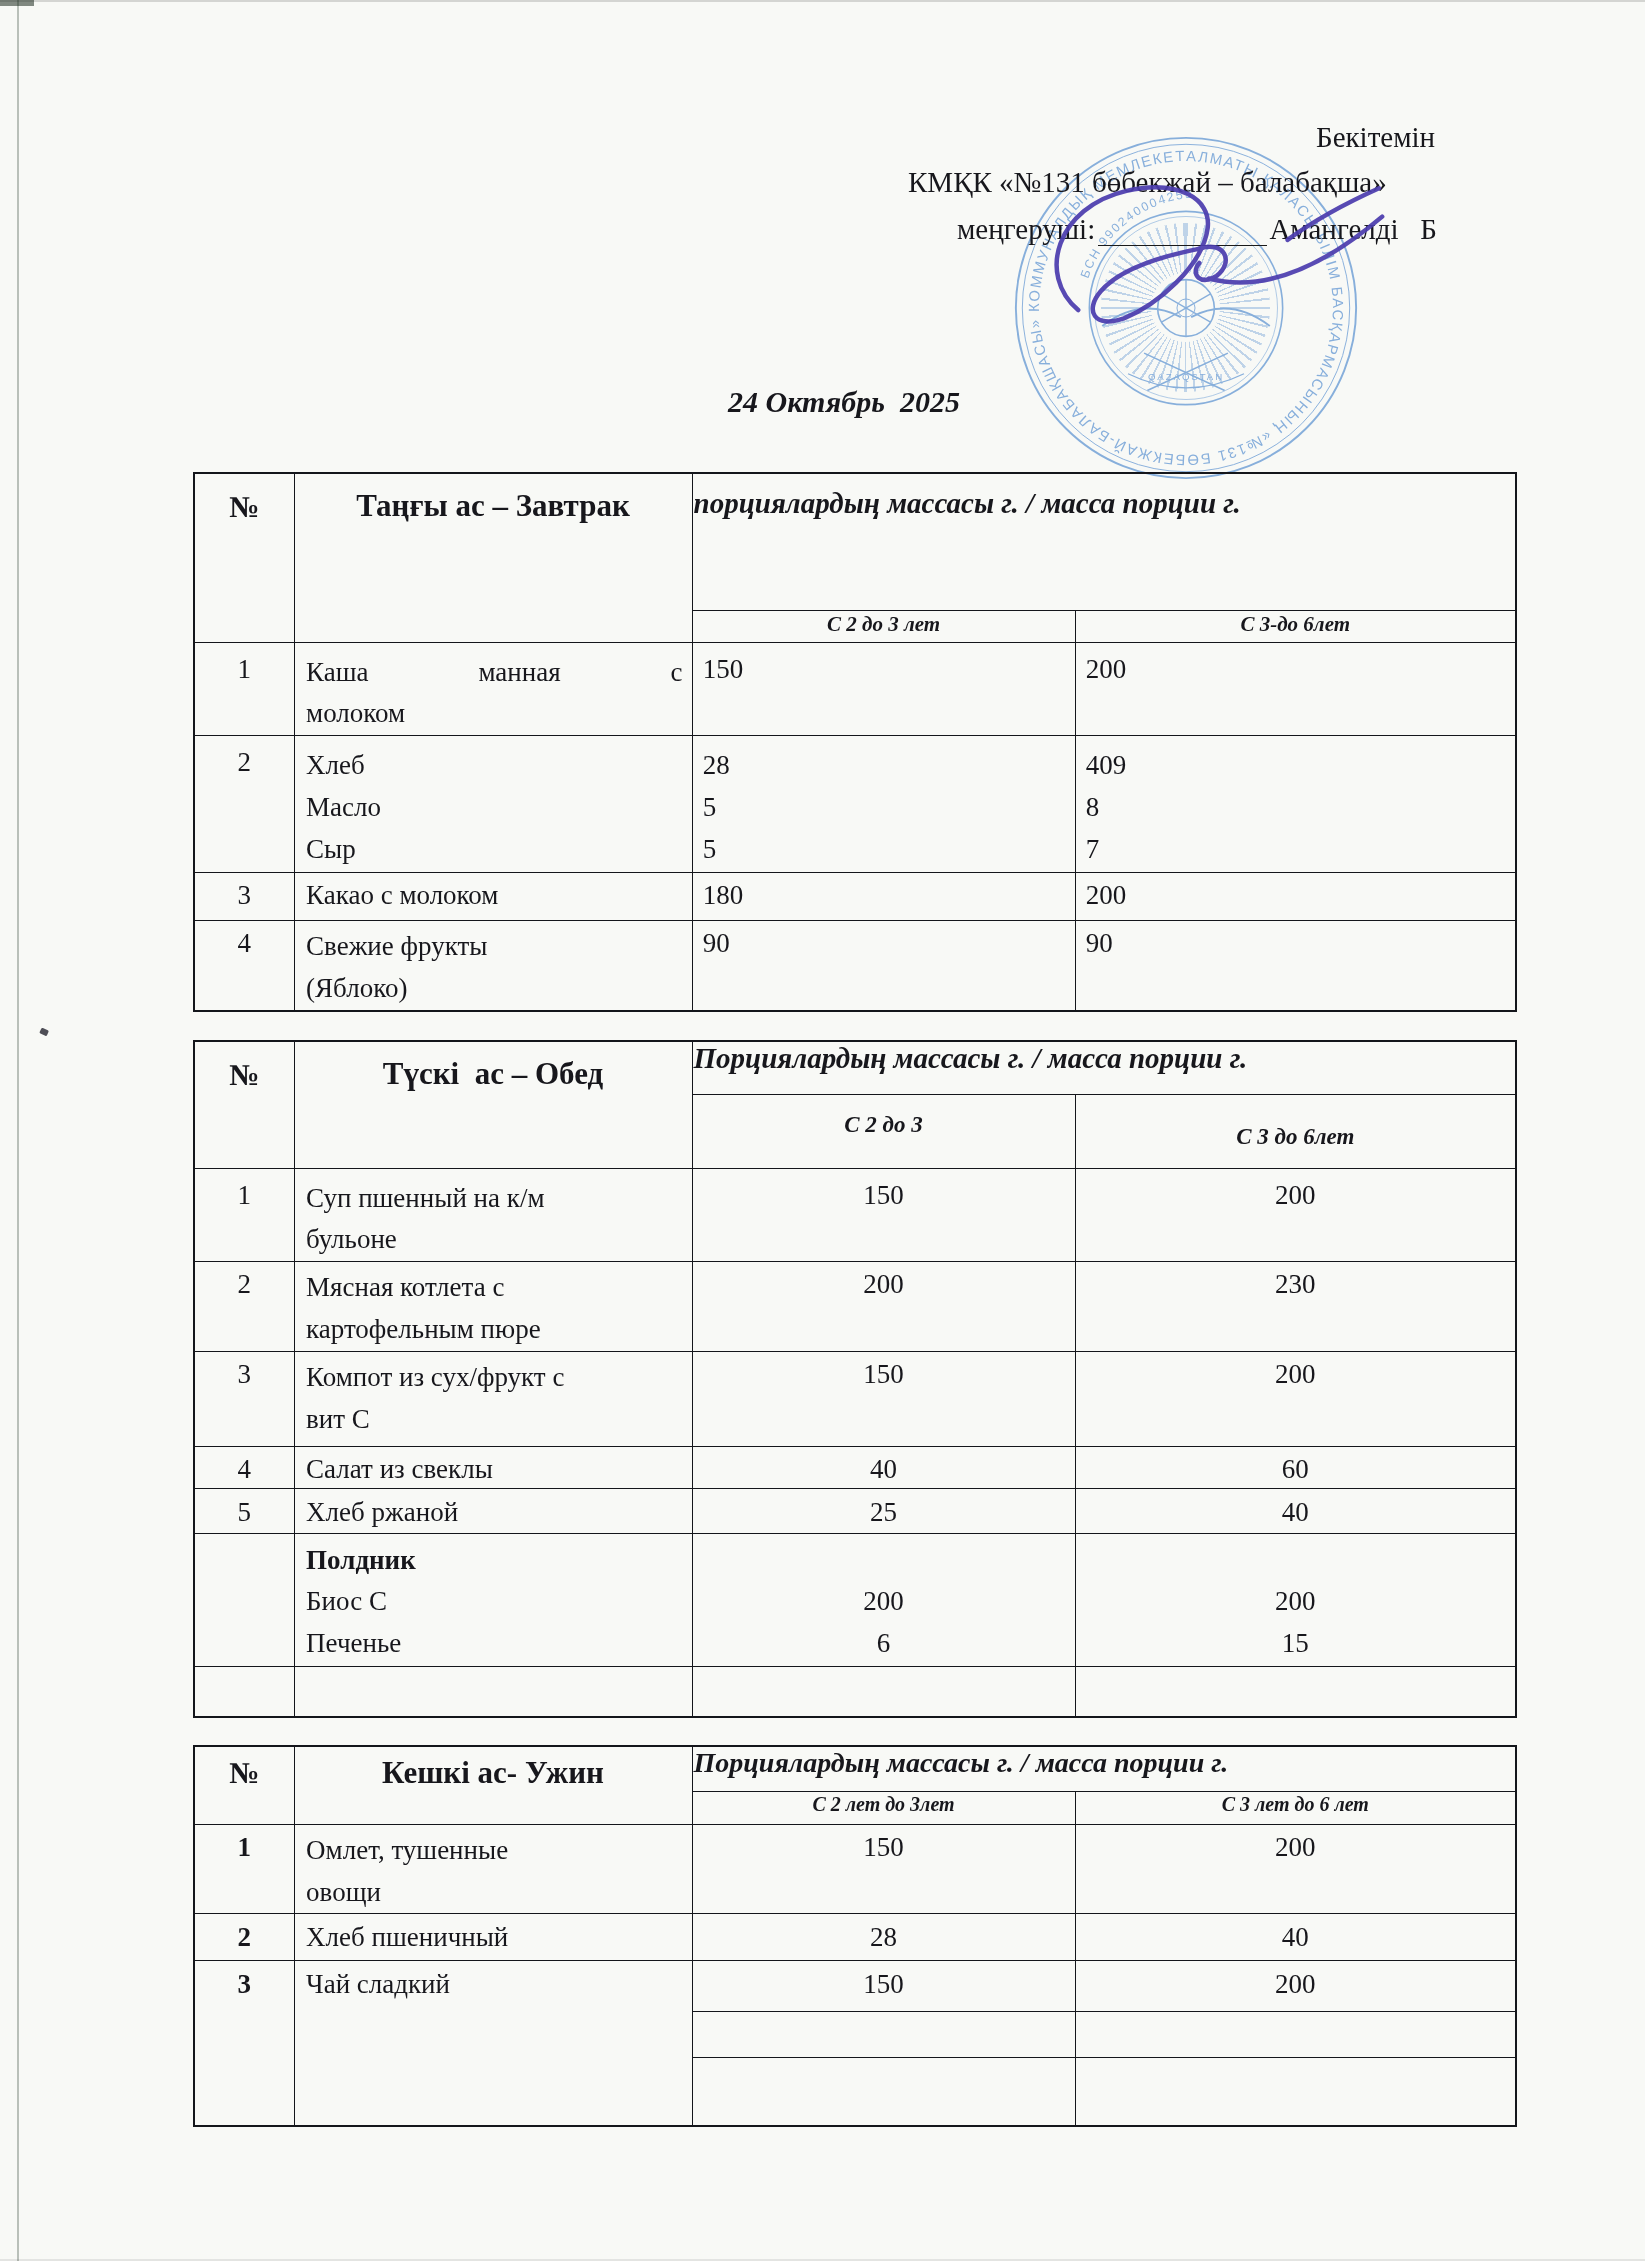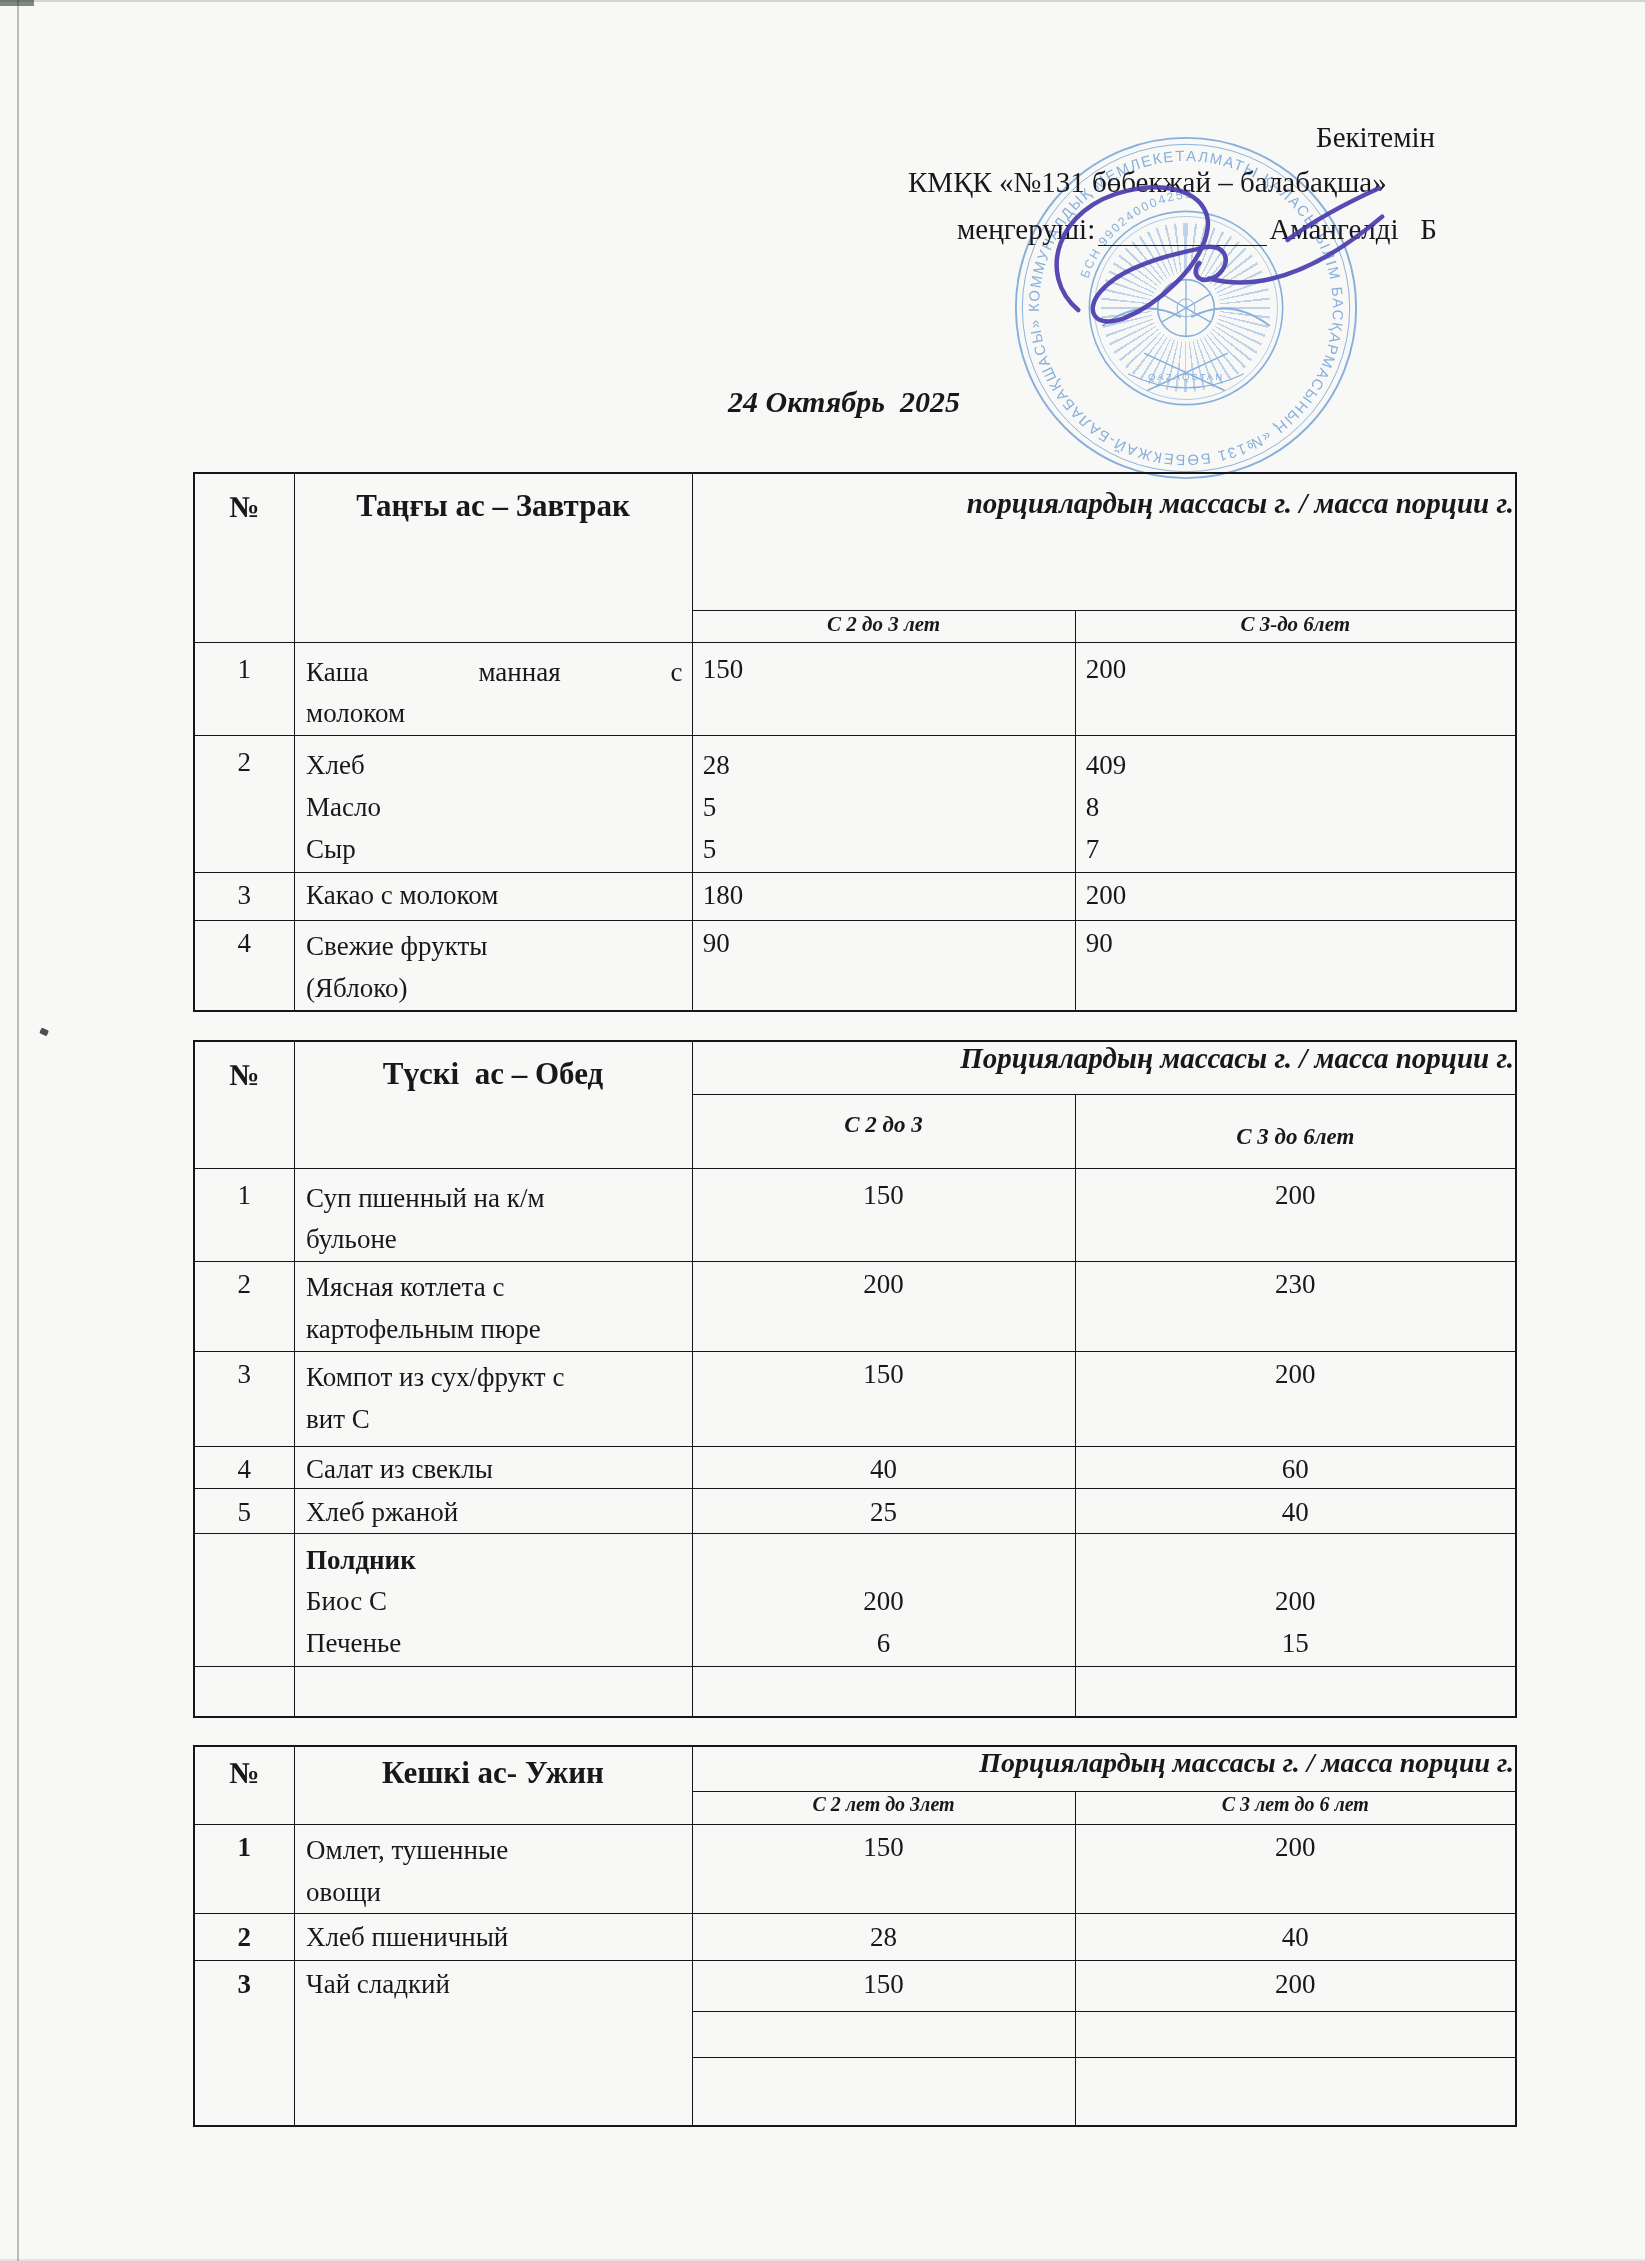--- a/index.html
+++ b/index.html
@@ -36,21 +36,21 @@
 
   
   .signature{position:absolute;left:1017px;top:178px;}
 
   
   table.menu{position:absolute;border-collapse:collapse;table-layout:fixed;background:transparent;}
   table.menu th,table.menu td{border:1.9px solid #14161b;vertical-align:top;overflow:hidden;}
   table.menu{border:2.6px solid #14161b;}
   th.no-h{font-size:30px;font-weight:bold;text-align:center;padding-top:15.5px;}
   th.title-h{font-size:31px;font-weight:bold;text-align:center;padding-top:14px;white-space:pre;}
-  th.mass-h{font-size:29px;font-weight:bold;font-style:italic;text-align:right;}
+  th.mass-h{font-size:29px;font-weight:bold;font-style:italic;text-align:left;}
   th.mass-top{vertical-align:top;padding-top:13px;}
   th.mass-mid{vertical-align:middle;padding-top:0;}
   th.age{font-size:21px;font-weight:bold;font-style:italic;text-align:center;vertical-align:middle;}
   td.no{font-size:27px;text-align:center;padding-top:5.2px;line-height:1.3;}
   td.no.bold{font-weight:bold;}
   td.dish{font-size:27px;text-align:left;padding:5.2px 9px 0 11.6px;line-height:1.3;margin-top:40px;}
   td.m{font-size:27px;text-align:center;padding-top:5.2px;line-height:1.3;}
   td.m.left{text-align:left;padding-left:10.3px;}
   .lines{white-space:pre;line-height:1.55 !important;}
   .ml{line-height:1.55;}

